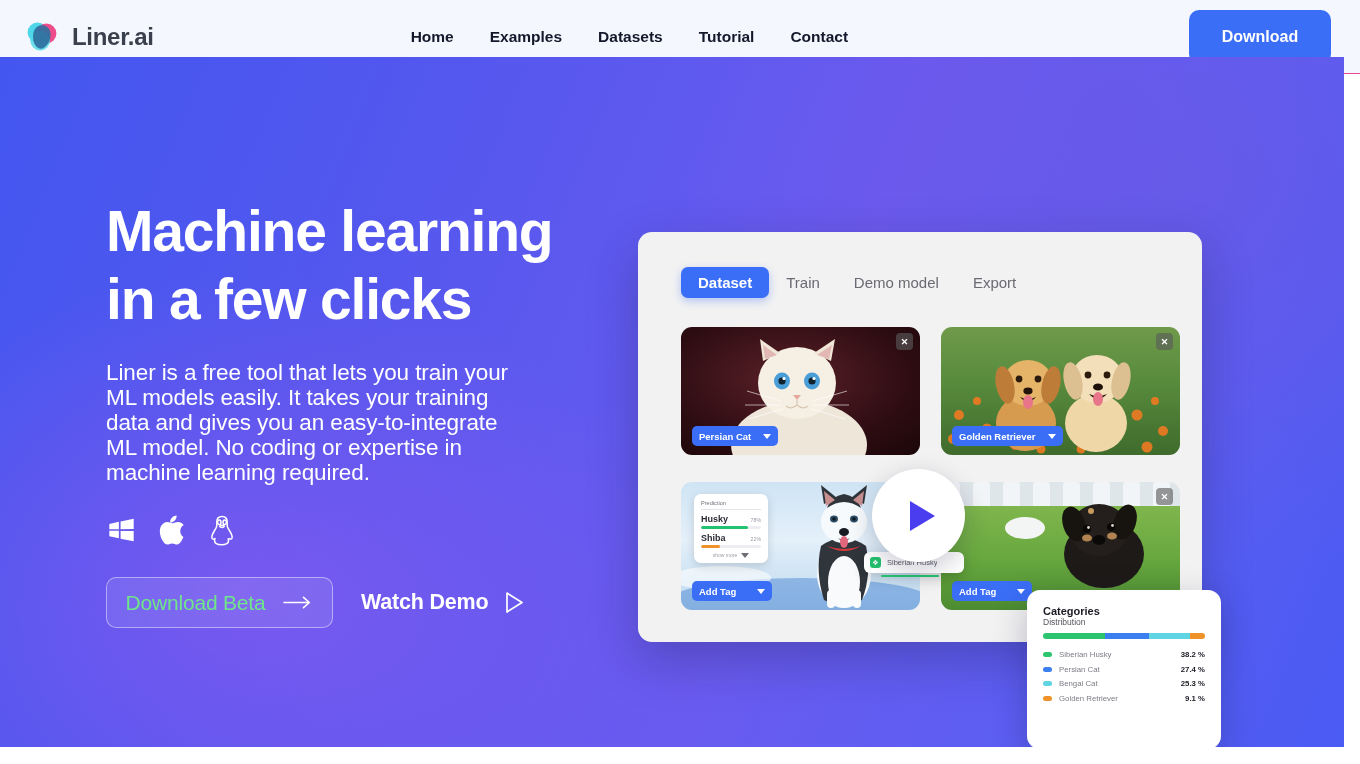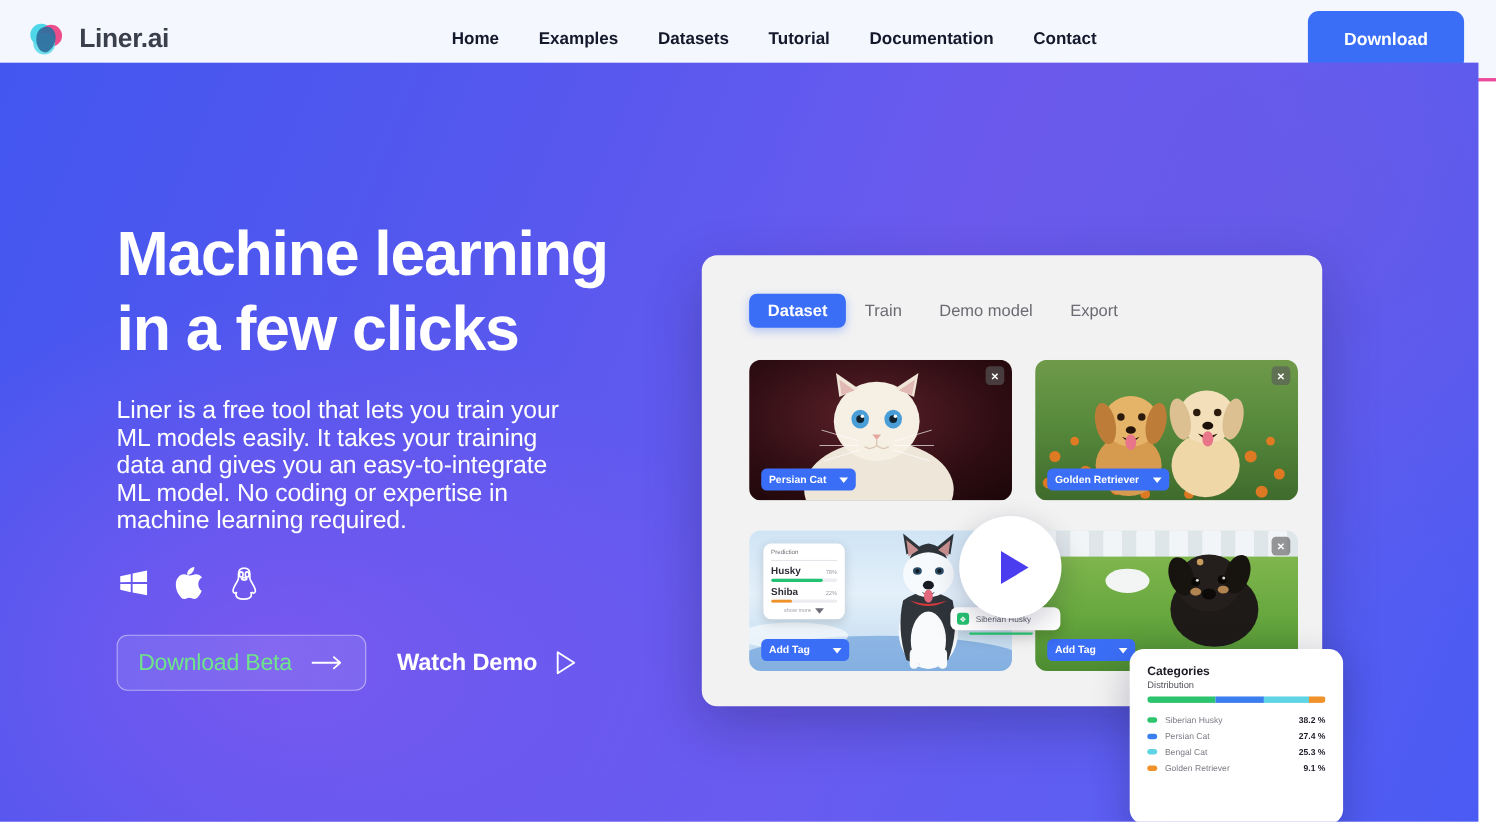--- a/index.html
+++ b/index.html
@@ -14,21 +14,21 @@
 
   
   .navbar {
     position: absolute;
     top: 0; left: 0;
     width: 1360px;
     height: 74px;
     background: #f4f7fe;
     display: flex;
     align-items: center;
-    border-bottom: 3px solid #ec4899;
+    border-bottom: 1px solid #ec4899;
   }
   .brand {
     display: flex;
     align-items: center;
     gap: 12px;
     margin-left: 24px;
   }
   .brand-logo { width: 36px; height: 36px; display: block; }
   .brand-name {
     font-size: 24px;
@@ -366,21 +366,20 @@
       <path d="M20 7 C28 7 31 15 29 22 C27 29 22 33 19 33 C14 33 10 27 10 20 C10 12 14 7 20 7 Z" fill="#2f6f9e" opacity="0.92"></path>
     </svg>
     <div class="brand-name">Liner.ai</div>
   </div>
 
   <nav class="nav-links">
     <a class="nav-link">Home</a>
     <a class="nav-link">Examples</a>
     <a class="nav-link">Datasets</a>
     <a class="nav-link">Tutorial</a>
-    <a class="nav-link">Documentation</a>
     <a class="nav-link">Contact</a>
   </nav>
 
   <button class="nav-cta">Download</button>
 </div>
 
 <div class="hero">
 
   <div class="hero-left">
     <h1 class="hero-title">

